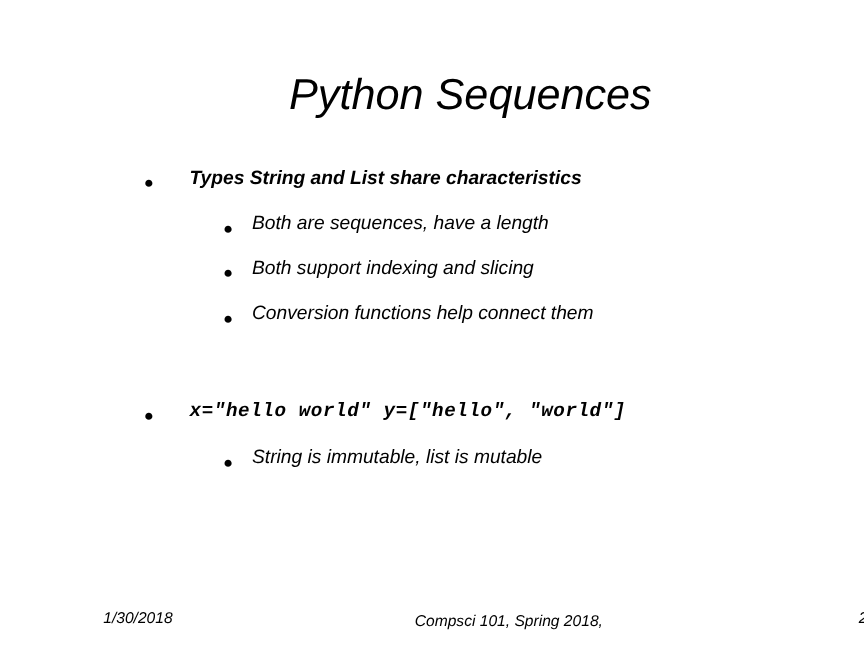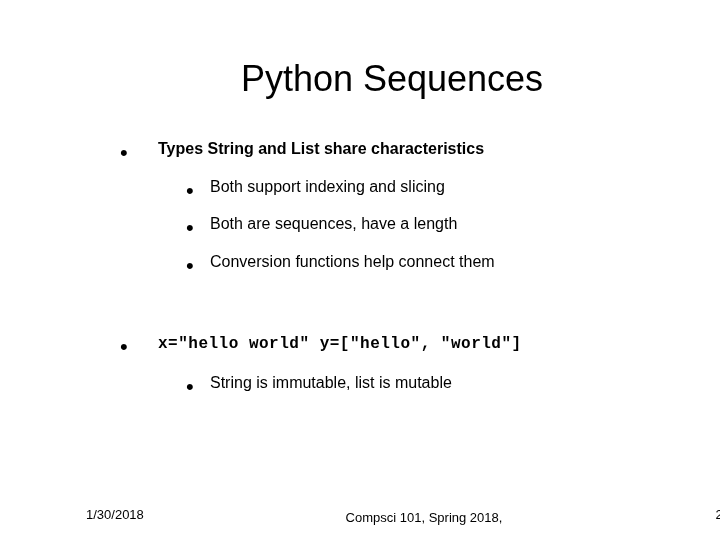--- a/index.html
+++ b/index.html
@@ -1,15 +1,15 @@
 <!DOCTYPE html>
 <html><head>
 <meta charset="utf-8">
 <style>
-  * { margin: 16px; padding: 0; box-sizing: border-box; }
+  * { margin: 16px; padding: 0; box-sizing: border-box; font-style: italic; }
   html, body { width: 720px; height: 540px; }
   body {
     font-family: Arial, Helvetica, sans-serif;
     background: #ffffff;
     color: #000000;
     position: relative;
     padding: 20px 30px 0 30px;
   }
   .title {
     text-align: center;
@@ -90,22 +90,22 @@
 </head>
 <body>
 
 <h1 class="title">Python Sequences</h1>
 
 <div class="content">
   <ul class="outer">
     <li>
       <span class="bold">Types String and List share characteristics</span>
       <ul class="inner">
+        <li>Both are sequences, have a length</li>
         <li>Both support indexing and slicing</li>
-        <li>Both are sequences, have a length</li>
         <li>Conversion functions help connect them</li>
       </ul>
     </li>
   </ul>
 
   <div class="gap"></div>
 
   <ul class="outer">
     <li class="spaced">
       <span class="mono">x="hello world" y=["hello", "world"]</span>

